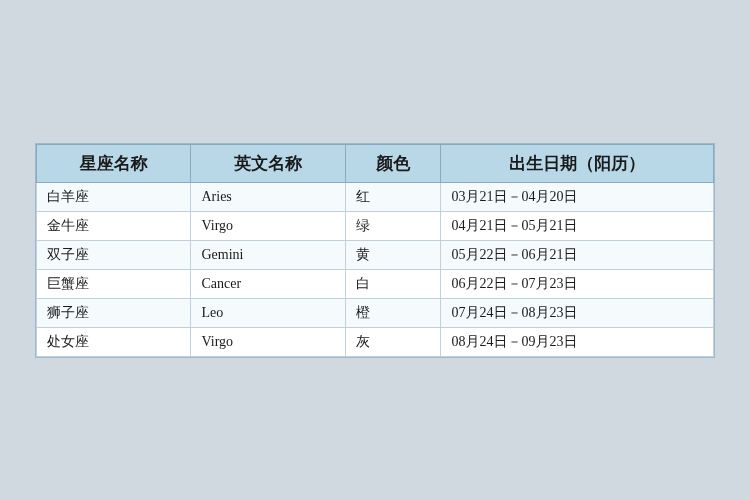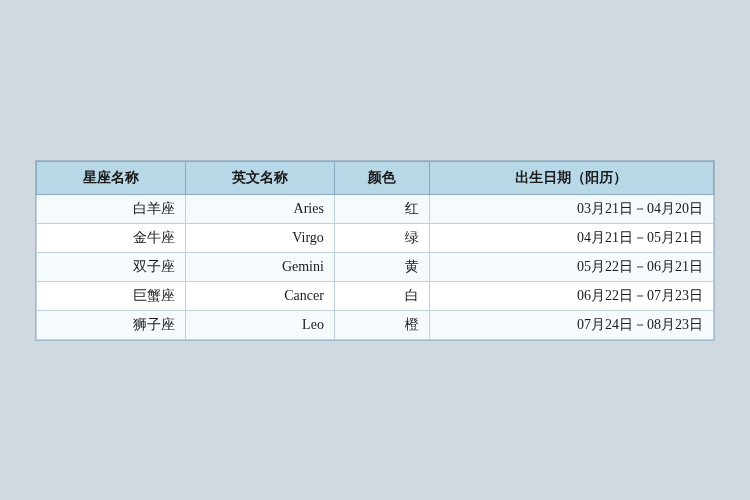--- a/index.html
+++ b/index.html
@@ -22,24 +22,24 @@
       width: 100%;
       border-collapse: collapse;
     }
     thead tr th {
       background-color: #b8d8e8;
       color: #1a1a1a;
       text-align: center;
       padding: 7px 10px;
       border: 1px solid #88aac0;
       font-weight: bold;
-      font-size: 14px;
+      font-size: 17px;
     }
     tbody tr td {
-      text-align: right;
+      text-align: left;
       padding: 5px 10px;
       border: 1px solid #c0d0dc;
       color: #1a1a1a;
       font-size: 14px;
       background: #ffffff;
     }
     tbody tr:nth-child(odd) td {
       background-color: #f5fafd;
     }
     tbody tr:nth-child(even) td {
@@ -83,15 +83,21 @@
           <td>Cancer</td>
           <td>白</td>
           <td>06月22日－07月23日</td>
         </tr>
         <tr>
           <td>狮子座</td>
           <td>Leo</td>
           <td>橙</td>
           <td>07月24日－08月23日</td>
         </tr>
+        <tr>
+          <td>处女座</td>
+          <td>Virgo</td>
+          <td>灰</td>
+          <td>08月24日－09月23日</td>
+        </tr>
       </tbody>
   </table>
 </div>
 
 </body></html>

